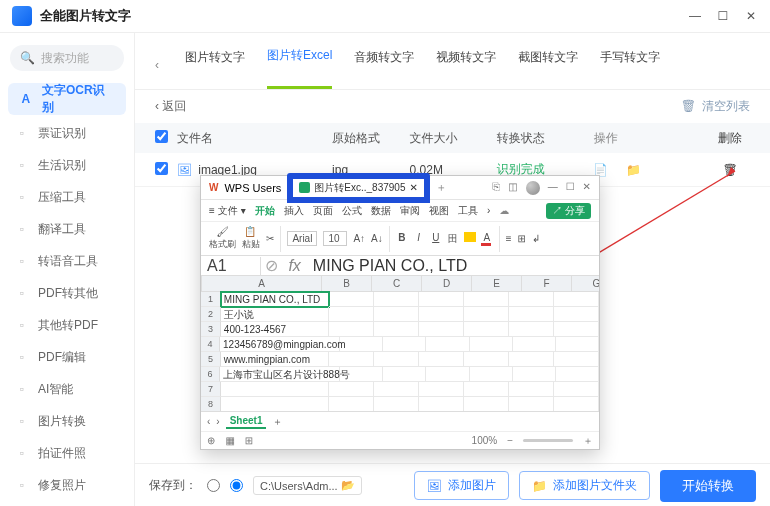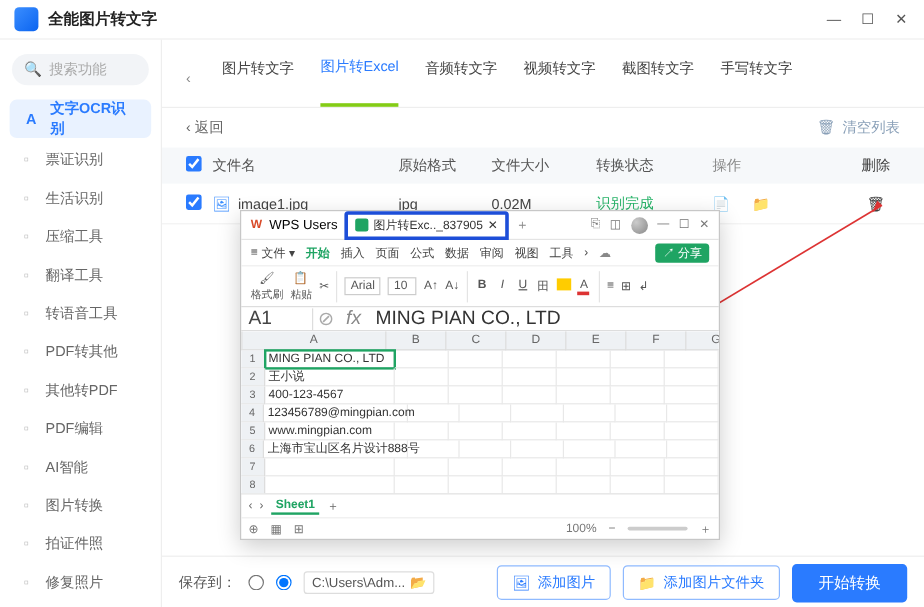--- a/index.html
+++ b/index.html
@@ -58,21 +58,21 @@
 .radio { display: inline-flex; align-items: center; gap: 4px; color: #666; }
 .pathbox { border: 1px solid #ddd; border-radius: 3px; padding: 2px 6px; color: #555; font-size: 11px; display: flex; align-items: center; gap: 4px; }
 .btn-outline { border: 1px solid #8fbaff; color: #2a7bff; border-radius: 4px; padding: 5px 12px; display: inline-flex; align-items: center; gap: 6px; cursor: pointer; background: #fff; }
 .btn-primary { background: #2a7bff; color: #fff; border-radius: 4px; padding: 7px 22px; cursor: pointer; border: none; font-size: 13px; }
 .footer .grow { flex: 1; }
 
 
 .wps { position: absolute; left: 200px; top: 175px; width: 400px; height: 275px; background: #fff; border: 1px solid #c7c7c7; box-shadow: 0 6px 18px rgba(0,0,0,.2); display: flex; flex-direction: column; font-size: 11px; }
 .wps-title { height: 24px; display: flex; align-items: center; padding: 0 8px; border-bottom: 1px solid #e4e4e4; gap: 6px; }
 .wps-title .wlogo { color: #d94b2a; font-weight: bold; font-size: 10px; }
-.wps-title .tabdoc { display: flex; align-items: center; gap: 4px; border: 3px solid #1d4ed8; border-radius: 3px 3px 0 0; padding: 2px 6px; font-size: 10px; color: #333; }
+.wps-title .tabdoc { display: flex; align-items: center; gap: 4px; border: 6px solid #1d4ed8; border-radius: 3px 3px 0 0; padding: 2px 6px; font-size: 10px; color: #333; }
 .wps-title .xlsico { width: 11px; height: 11px; background: #1fa463; border-radius: 2px; display: inline-block; }
 .wps-title .plus { color: #888; cursor: pointer; }
 .wps-title .wctrls { margin-left: auto; display: flex; gap: 8px; color: #777; font-size: 10px; }
 .avatar { width: 14px; height: 14px; border-radius: 50%; background: radial-gradient(circle at 30% 30%, #ccc, #888); }
 
 .wps-menu { height: 22px; display: flex; align-items: center; padding: 0 8px; gap: 9px; font-size: 10px; color: #444; border-bottom: 1px solid #eee; }
 .wps-menu .mfile { display: flex; align-items: center; gap: 3px; }
 .wps-menu .active { color: #1fa463; font-weight: 600; }
 .wps-menu .share { margin-left: auto; background: #1fa463; color: #fff; border-radius: 3px; padding: 1px 6px; font-size: 10px; }
 .wps-menu .cloud { color: #888; }

